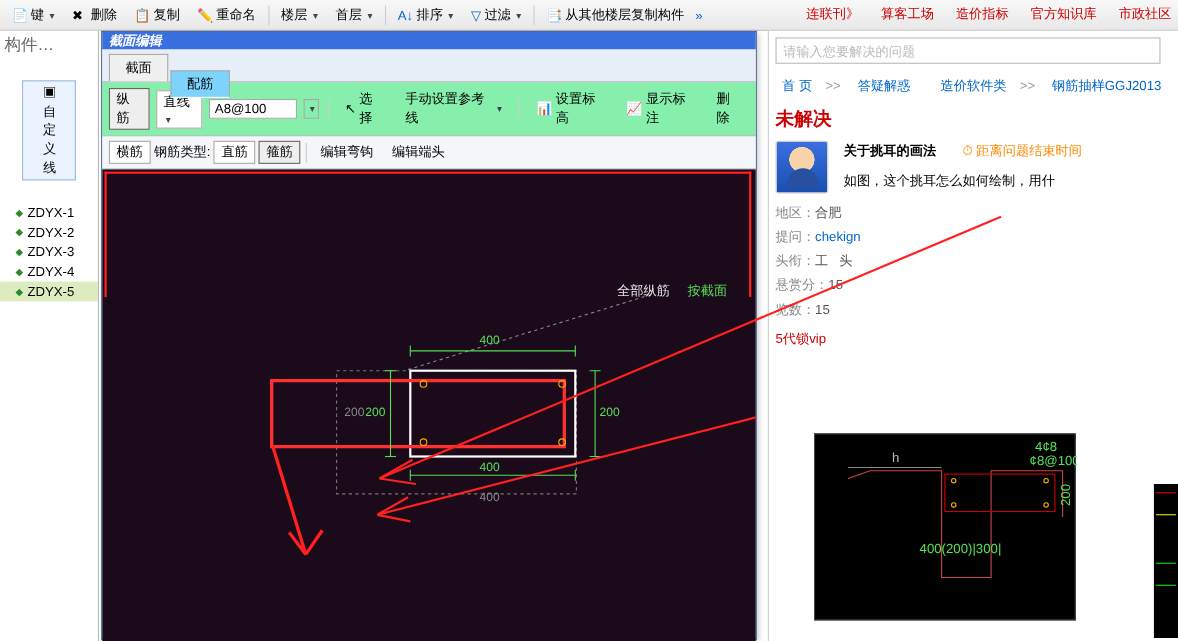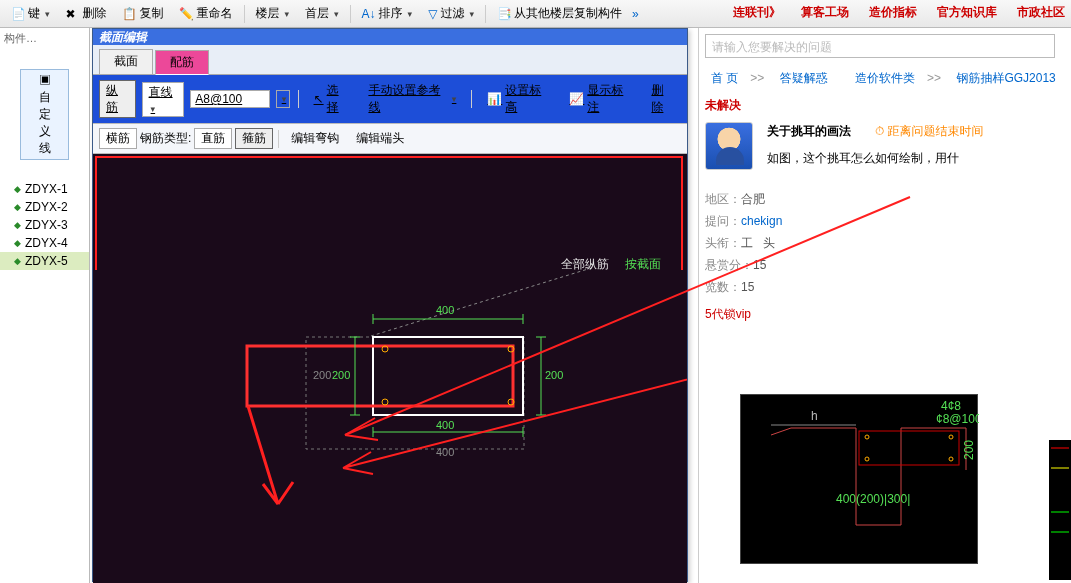--- a/index.html
+++ b/index.html
@@ -4,57 +4,57 @@
   <style>
     * { margin: 0; padding: 0; box-sizing: border-box; font-family: "Microsoft YaHei", SimSun, Arial, sans-serif; font-size: 12px; }
     body { width: 1071px; height: 583px; overflow: hidden; background: #fff; position: relative; }
 
     .top-toolbar { height: 28px; background: linear-gradient(#f8f8f8,#e8e8e8); border-bottom: 1px solid #bbb; display: flex; align-items: center; padding: 0 4px; gap: 2px; }
     .tbtn { display: inline-flex; align-items: center; padding: 2px 6px; border: 1px solid transparent; cursor: pointer; gap: 3px; }
     .sep { width: 1px; height: 18px; background: #ccc; margin: 0 2px; }
     .ico { width: 14px; height: 14px; display: inline-block; }
     .drop::after { content: "▾"; font-size: 9px; margin-left: 2px; color: #444; }
     .rt-links { position: absolute; right: 6px; top: 4px; display: flex; gap: 20px; }
-    .rt-links a { color: #c00; text-decoration: none; font-weight: bold; }
+    .rt-links a { color: #c00; text-decoration: none; }
 
     .left-panel { position: absolute; left: 0; top: 28px; width: 90px; bottom: 0; background: #fff; border-right: 1px solid #bbb; }
-    .lp-head { font-size: 11px; color: #666; padding: 3px 4px; }
+    .lp-head { font-size: 15px; color: #666; padding: 3px 4px; }
     .tree-head { background: #eaf3ff; border: 1px solid #99bbdd; padding: 2px 18px; margin: 20px; }
     .tree-item { display: flex; align-items: center; gap: 4px; padding: 2px 6px 2px 14px; cursor: default; }
     .tree-item.sel { background: #dcecc0; }
     .tri-green { color: #2a8a2a; font-size: 9px; }
 
     .window { position: absolute; left: 92px; top: 28px; width: 596px; height: 554px; background: #e6eef7; border: 1px solid #3b5a88; box-shadow: 2px 2px 5px rgba(0,0,0,0.2); }
     .titlebar { height: 16px; background: linear-gradient(#3a6fe0,#3a6fe0); color: #fff; font-weight: bold; padding: 0 6px; line-height: 16px; font-style: italic; }
     .tabs { display: flex; background: #e8eef7; padding: 4px 6px 0 6px; gap: 2px; border-bottom: 1px solid #aaa; }
     .tab { padding: 3px 14px; border: 1px solid #aaa; border-bottom: none; background: #f0f0f0; cursor: pointer; }
-    .tab.act { background: #ec4899; border-bottom: 1px solid #fff; position: relative; top: 1px; }
-    .wtoolbar { background: #1d4ed8; border-bottom: 1px solid #bbb; padding: 4px 6px; display: flex; align-items: center; gap: 6px; flex-wrap: nowrap; text-decoration: underline; }
+    .tab.act { background: #7dd3fc; border-bottom: 1px solid #fff; position: relative; top: 15px; }
+    .wtoolbar { background: #86efac; border-bottom: 1px solid #bbb; padding: 4px 6px; display: flex; align-items: center; gap: 6px; flex-wrap: nowrap; }
     .wtoolbar2 { background: #f4f6fa; border-bottom: 1px solid #bbb; padding: 3px 6px; display: flex; align-items: center; gap: 3px; }
     .obtn { padding: 1px 6px; border: 1px solid #aaa; background: #fff; cursor: pointer; }
     .obtn.press { border: 1px solid #666; background: #eee; }
     input.txt { width: 80px; height: 18px; border: 1px solid #aaa; padding: 0 4px; }
 
     .canvas { position: relative; width: 594px; height: 462px; background: #1a0a1a; overflow: hidden; }
     .red-border { position: absolute; left: 2px; top: 2px; width: 588px; height: 114px; border: 2px solid #ff2020; border-bottom: none; pointer-events: none; }
 
     .lbl-white { position: absolute; left: 468px; top: 102px; color: #e5e5e5; }
     .lbl-green { position: absolute; left: 532px; top: 102px; color: #55e055; }
     .dim { color: #55e055; font-size: 11px; position: absolute; }
     .dim-gray { color: #888; font-size: 11px; position: absolute; }
 
     .right-panel { position: absolute; left: 698px; top: 28px; right: 0; bottom: 0; padding: 6px 0 0 6px; border-left: 1px solid #ccc; background: #fff; }
     .search { width: 350px; height: 24px; border: 1px solid #bbb; padding: 0 6px; color: #bbb; line-height: 24px; margin-bottom: 12px; }
     .crumb { color: #0066cc; margin-bottom: 10px; }
     .crumb span { margin: 16px 6px; }
     .crumb .sepc { color: #999; }
-    .status { color: #c00; font-size: 12px; font-weight: bold; margin-bottom: 8px; }
+    .status { color: #c00; font-size: 17px; font-weight: bold; margin-bottom: 8px; }
     .avatar { width: 48px; height: 48px; border: 1px solid #ccc; border-radius: 3px; display: inline-block; background: radial-gradient(circle at 50% 35%, #f8d4a8 30%, transparent 31%), linear-gradient(#3a6fe0,#1a4fb0); position: relative; }
     .avatar::after { content:""; position:absolute; bottom:4px; left:10px; width:28px; height:18px; background:#2850a0; border-radius: 14px 14px 0 0; }
-    .q-head { display: flex; align-items: flex-start; gap: 14px; margin-bottom: 18px; }
+    .q-head { display: flex; align-items: flex-start; gap: 14px; margin-bottom: 6px; }
     .q-title { font-weight: bold; font-size: 14px; margin-bottom: 10px; }
     .meta { color: #888; line-height: 22px; }
     .meta .v { color: #555; }
     .meta .bl { color: #0066cc; }
     .vip { color: #c00; margin-top: 8px; }
     .thumb { position: absolute; left: 740px; top: 394px; width: 238px; height: 170px; background: #000; border: 1px solid #444; }
 
     svg.ov { position: absolute; left: 0; top: 0; pointer-events: none; }
   </style>
 </head>

